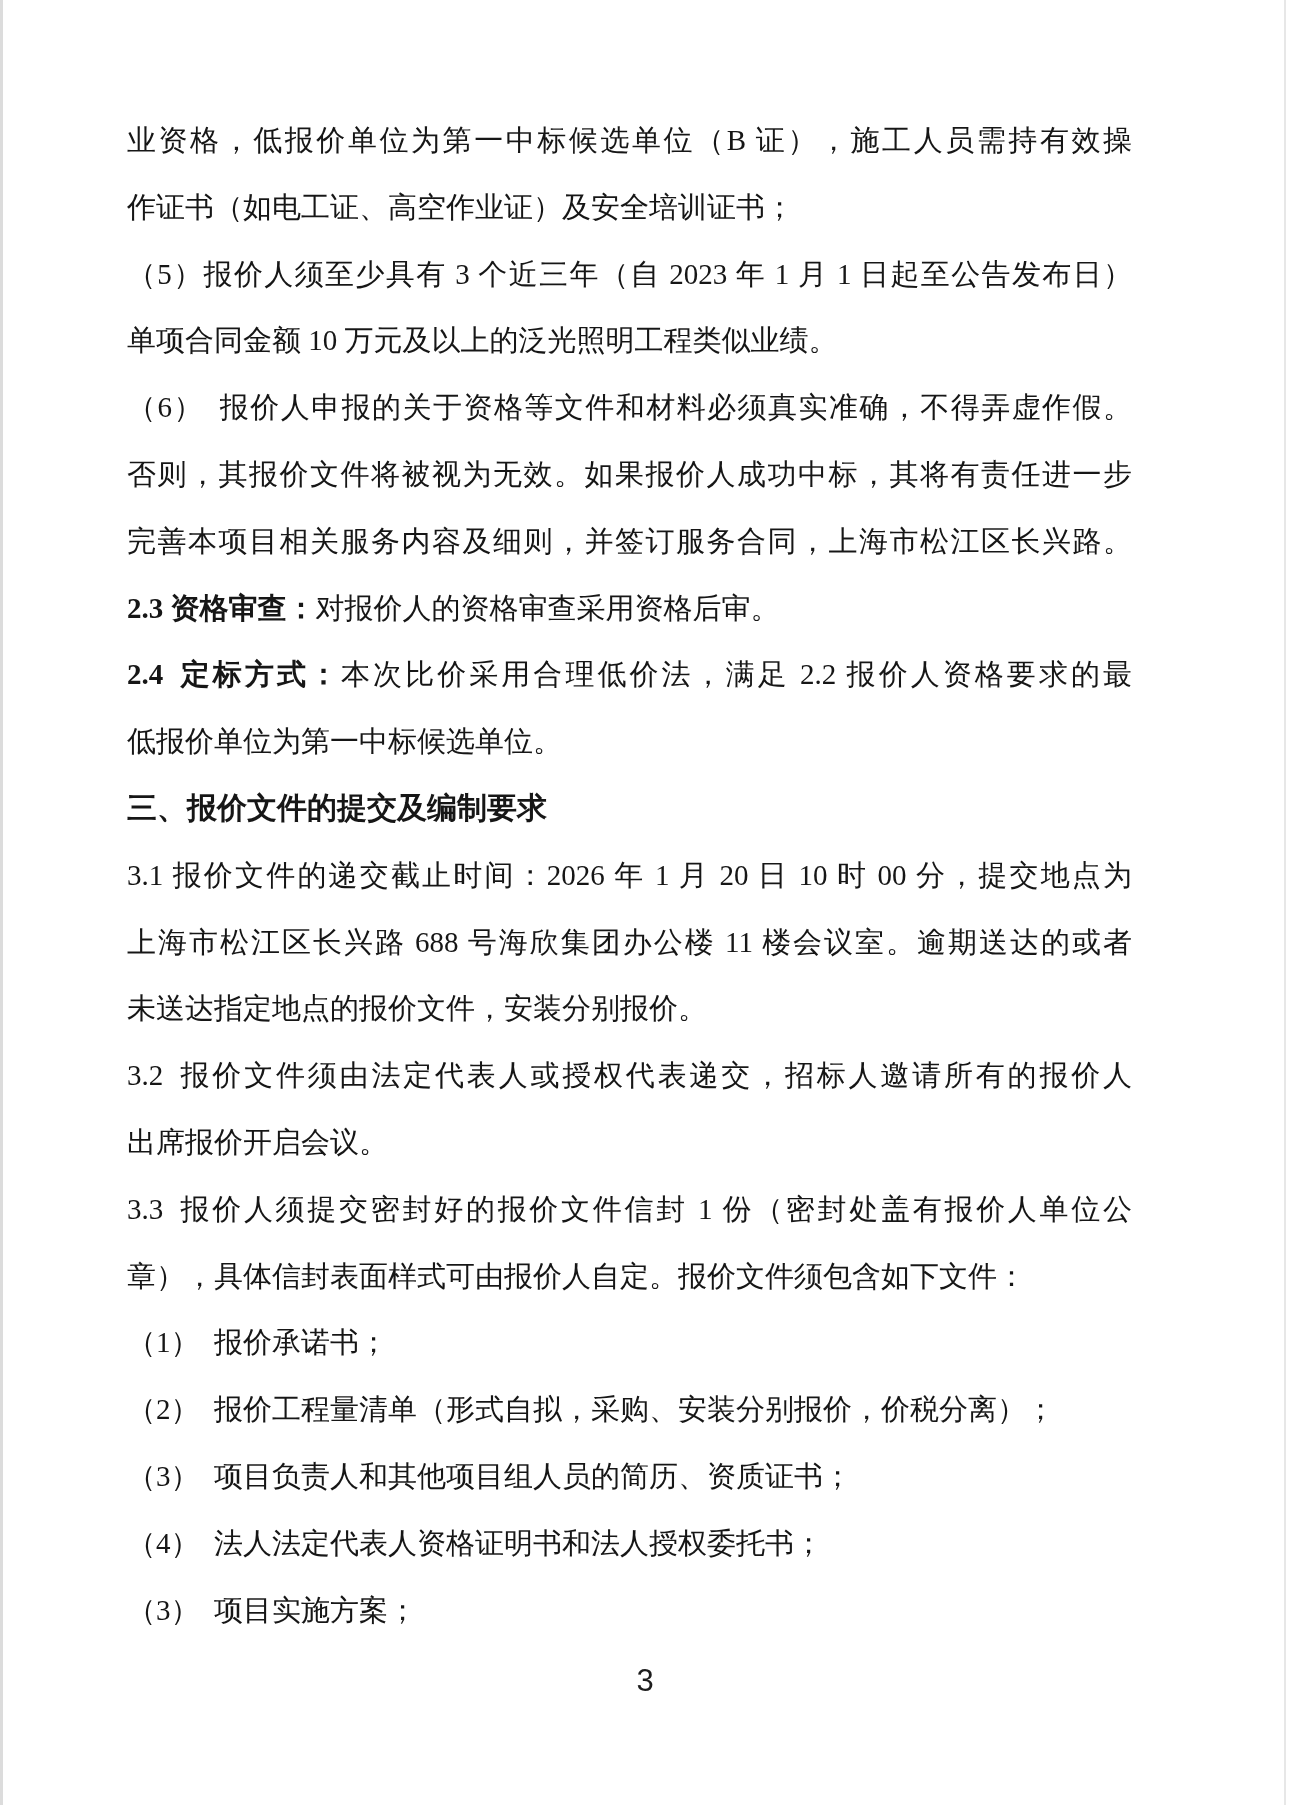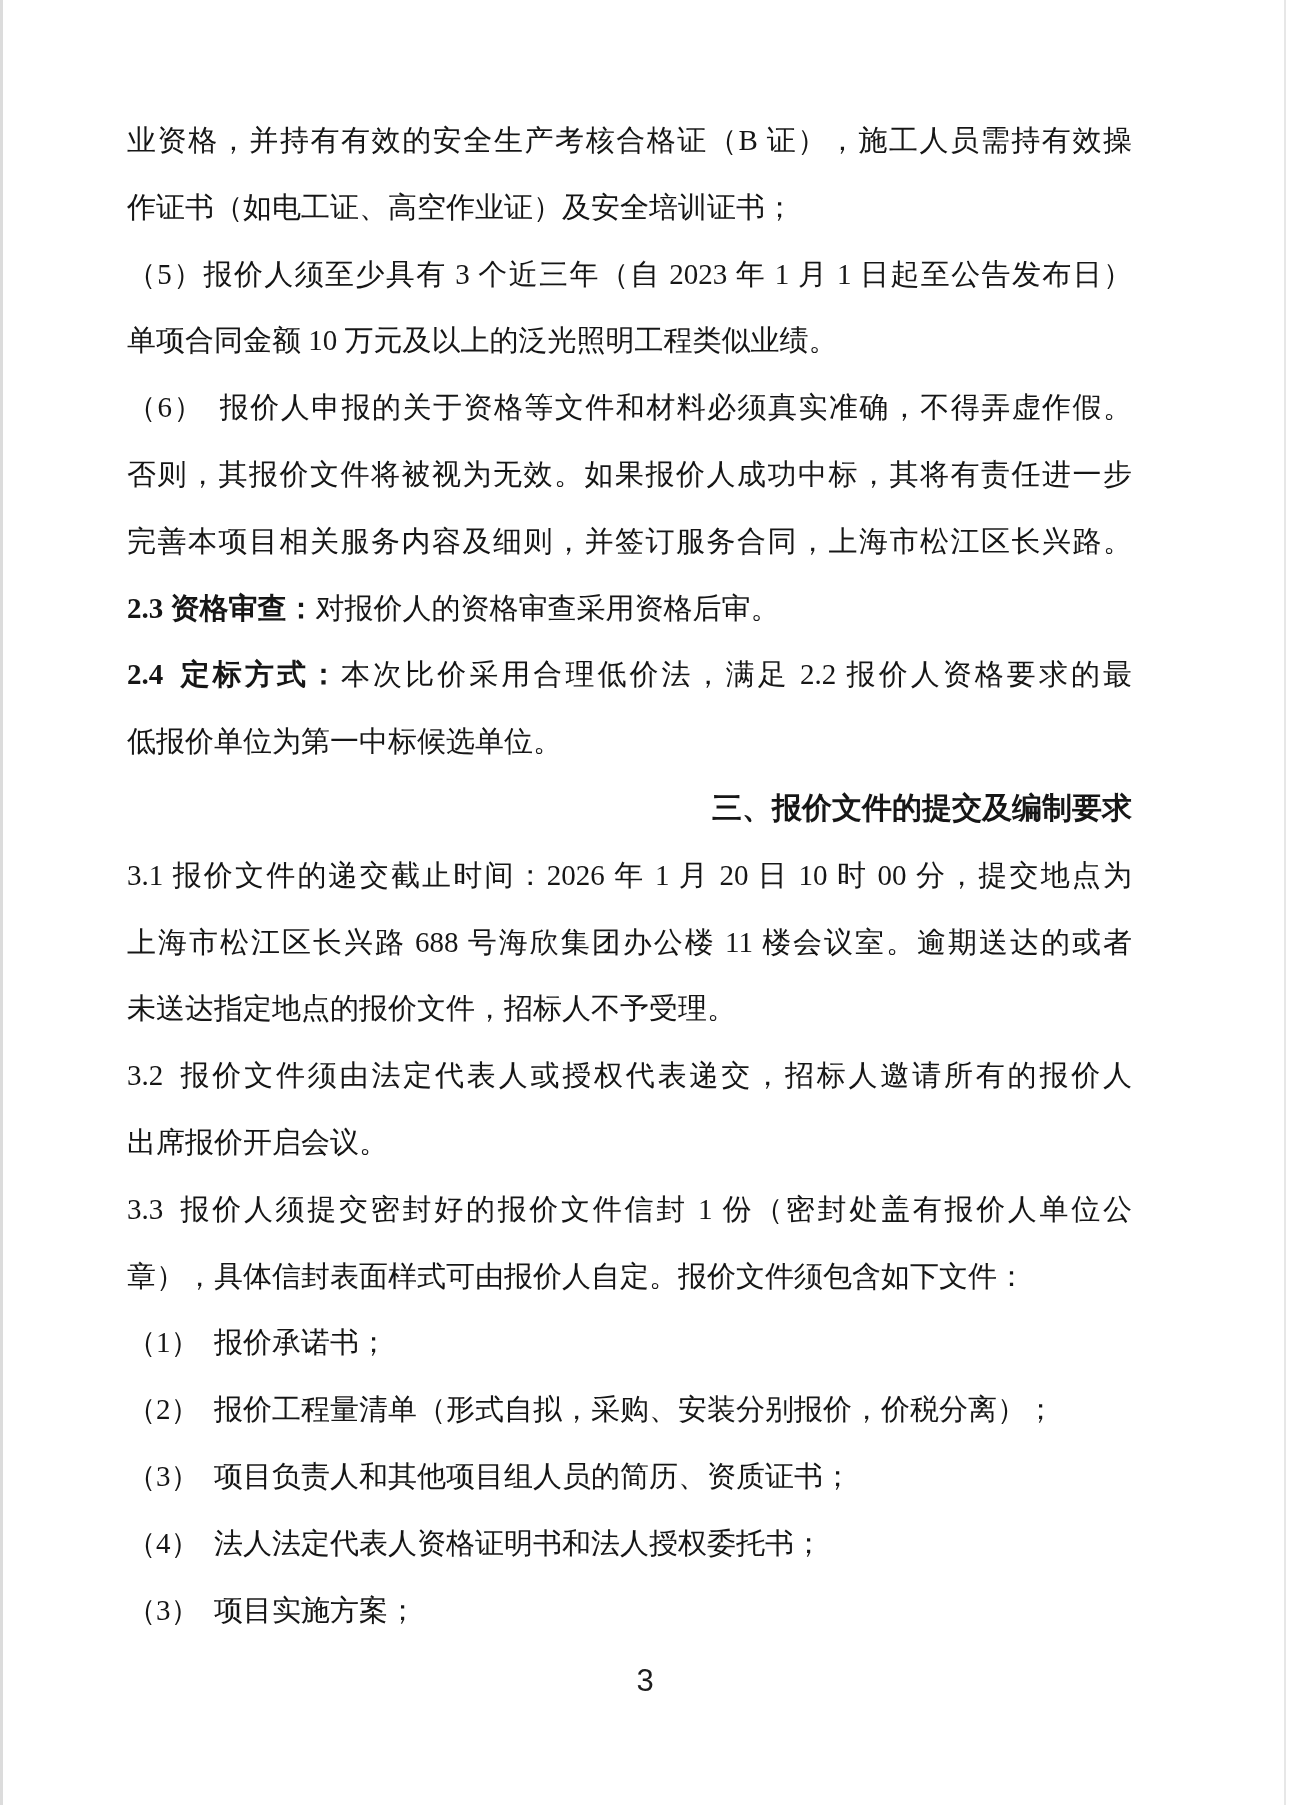--- a/index.html
+++ b/index.html
@@ -50,21 +50,20 @@
     text-align: justify;
     text-align-last: justify;
     text-justify: inter-character;
   }
   .line .bold {
     font-weight: 700;
   }
   .line.heading {
     font-weight: 700;
     font-size: 30px;
-    text-align: right;
   }
   .page-footer {
     position: absolute;
     left: 127px;
     top: 1646px;
     width: 1036px;
     height: 70px;
     line-height: 70px;
     text-align: center;
     font-family: "Liberation Sans", "DejaVu Sans", sans-serif;
@@ -73,34 +72,34 @@
   }
 </style>
 </head>
 <body>
 
 <div class="page">
   <div class="edge-left"></div>
   <div class="edge-right"></div>
 
   <main class="content" id="doc-lines">
-      <div class="line justify"><span>业资格，并持有有效的安全生产考核合格证（B 证），施工人员需持有效操</span></div>
+      <div class="line justify"><span>业资格，低报价单位为第一中标候选单位（B 证），施工人员需持有效操</span></div>
       <div class="line"><span>作证书（如电工证、高空作业证）及安全培训证书；</span></div>
       <div class="line justify"><span>（5）报价人须至少具有 3 个近三年（自 2023 年 1 月 1 日起至公告发布日）</span></div>
       <div class="line"><span>单项合同金额 10 万元及以上的泛光照明工程类似业绩。</span></div>
       <div class="line justify"><span>（6） 报价人申报的关于资格等文件和材料必须真实准确，不得弄虚作假。</span></div>
       <div class="line justify"><span>否则，其报价文件将被视为无效。如果报价人成功中标，其将有责任进一步</span></div>
       <div class="line justify"><span>完善本项目相关服务内容及细则，并签订服务合同，上海市松江区长兴路。</span></div>
       <div class="line"><span class="bold">2.3 资格审查：</span><span>对报价人的资格审查采用资格后审。</span></div>
       <div class="line justify"><span class="bold">2.4 定标方式：</span><span>本次比价采用合理低价法，满足 2.2 报价人资格要求的最</span></div>
       <div class="line"><span>低报价单位为第一中标候选单位。</span></div>
       <div class="line heading"><span class="bold">三、报价文件的提交及编制要求</span></div>
       <div class="line justify"><span>3.1 报价文件的递交截止时间：2026 年 1 月 20 日 10 时 00 分，提交地点为</span></div>
       <div class="line justify"><span>上海市松江区长兴路 688 号海欣集团办公楼 11 楼会议室。逾期送达的或者</span></div>
-      <div class="line"><span>未送达指定地点的报价文件，招标人不予受理。</span></div>
+      <div class="line"><span>未送达指定地点的报价文件，安装分别报价。</span></div>
       <div class="line justify"><span>3.2 报价文件须由法定代表人或授权代表递交，招标人邀请所有的报价人</span></div>
       <div class="line"><span>出席报价开启会议。</span></div>
       <div class="line justify"><span>3.3 报价人须提交密封好的报价文件信封 1 份（密封处盖有报价人单位公</span></div>
       <div class="line"><span>章），具体信封表面样式可由报价人自定。报价文件须包含如下文件：</span></div>
       <div class="line"><span>（1） 报价承诺书；</span></div>
       <div class="line"><span>（2） 报价工程量清单（形式自拟，采购、安装分别报价，价税分离）；</span></div>
       <div class="line"><span>（3） 项目负责人和其他项目组人员的简历、资质证书；</span></div>
       <div class="line"><span>（4） 法人法定代表人资格证明书和法人授权委托书；</span></div>
       <div class="line"><span>（3） 项目实施方案；</span></div>
     </main>

